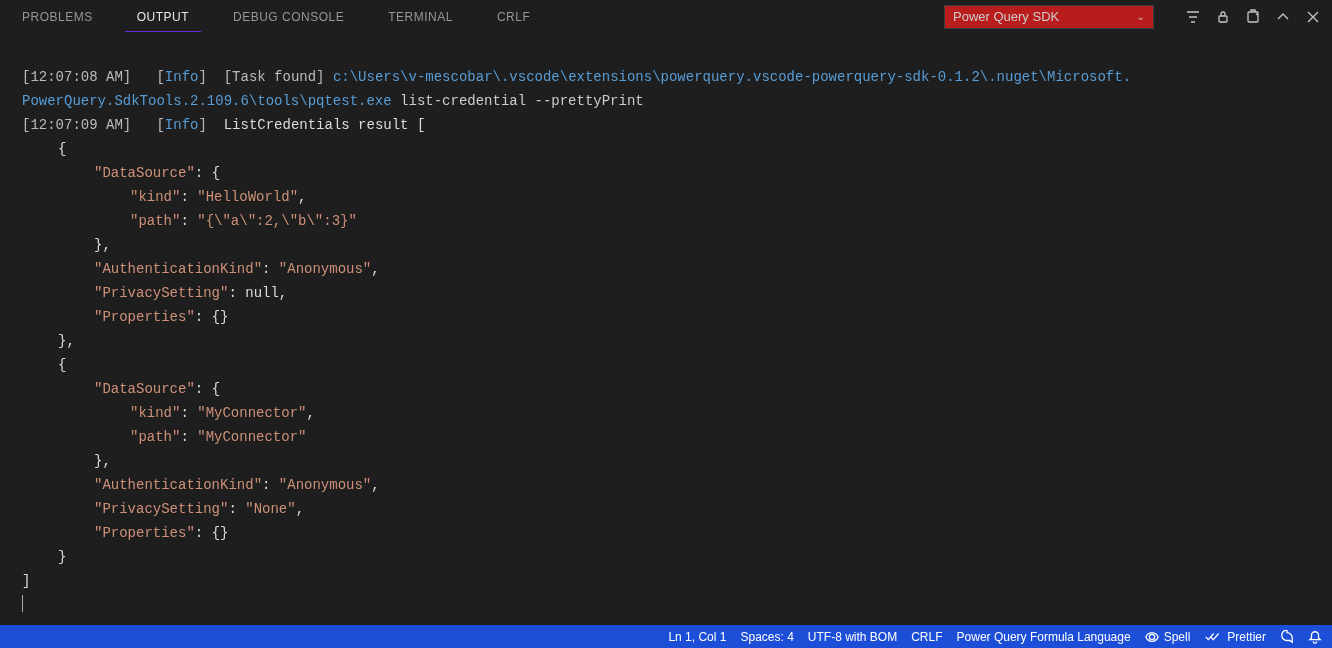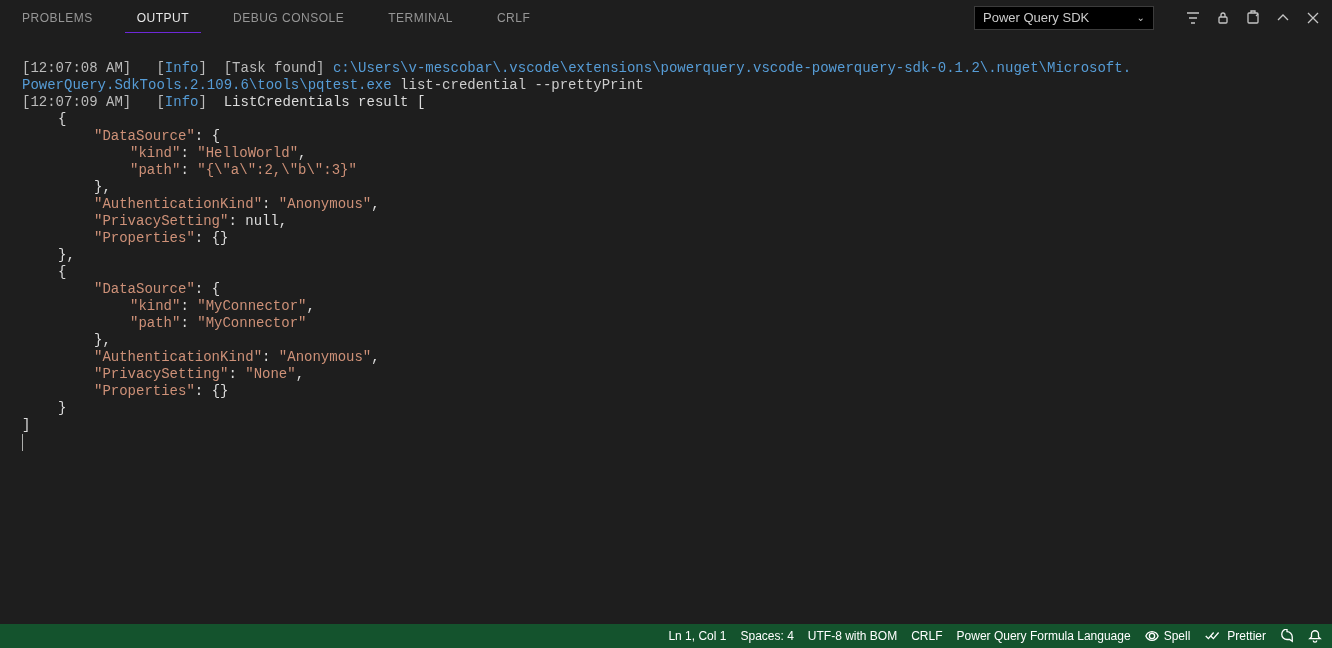--- a/index.html
+++ b/index.html
@@ -30,25 +30,25 @@
     padding: 8px 12px 7px 12px;
     cursor: pointer;
     letter-spacing: 0.5px;
   }
   .tab.active {
     color: #e7e7e7;
     border-bottom: 1px solid #6d28d9;
   }
   .spacer { flex: 1; }
   .filter-select {
-    background: #000000;
+    background: #b91c1c;
     border: 1px solid #3c3c3c;
     color: #cccccc;
     height: 24px;
-    width: 180px;
+    width: 210px;
     padding: 0 8px;
     display: flex;
     align-items: center;
     justify-content: space-between;
     font-size: 13px;
     font-family: "Segoe UI", sans-serif;
     cursor: pointer;
   }
   .filter-select .chev { font-size: 10px; color: #c5c5c5; }
   .panel-icons {
@@ -62,21 +62,21 @@
     width: 18px; height: 18px;
     display: flex; align-items: center; justify-content: center;
     cursor: pointer;
     font-size: 16px;
   }
   .panel-icons svg { width: 16px; height: 16px; stroke: #c5c5c5; fill: none; stroke-width: 1.3; }
   
   .output {
     flex: 1;
     padding: 8px 18px 8px 22px;
-    line-height: 17px;
+    line-height: 24px;
     font-size: 14px;
     white-space: pre;
     font-family: Consolas, 'Courier New', monospace;
   }
   .t-dim { color: #bbbbbb; }
   .t-info { color: #569cd6; }
   .t-path { color: #569cd6; }
   .t-cmd { color: #cccccc; }
   .t-white { color: #dcdcdc; }
   .t-string { color: #ce9178; }
@@ -87,21 +87,21 @@
   .ind3 { padding-left: 108px; }
   .cursor {
     display: inline-block;
     width: 1px; height: 17px;
     background: #aeafad;
     vertical-align: -3px;
   }
   
   .statusbar {
     height: 24px;
-    background: #14532d;
+    background: #1d4ed8;
     color: #ffffff;
     display: flex;
     align-items: center;
     font-family: "Segoe UI", sans-serif;
     font-size: 12px;
     padding: 0 10px;
   }
   .statusbar .sb-right { margin-left: auto; display: flex; align-items: center; gap: 14px; }
   .statusbar .sb-item { display: flex; align-items: center; gap: 5px; cursor: pointer; }
   .statusbar svg { width: 14px; height: 14px; stroke: #ffffff; fill: none; stroke-width: 1.5; }

